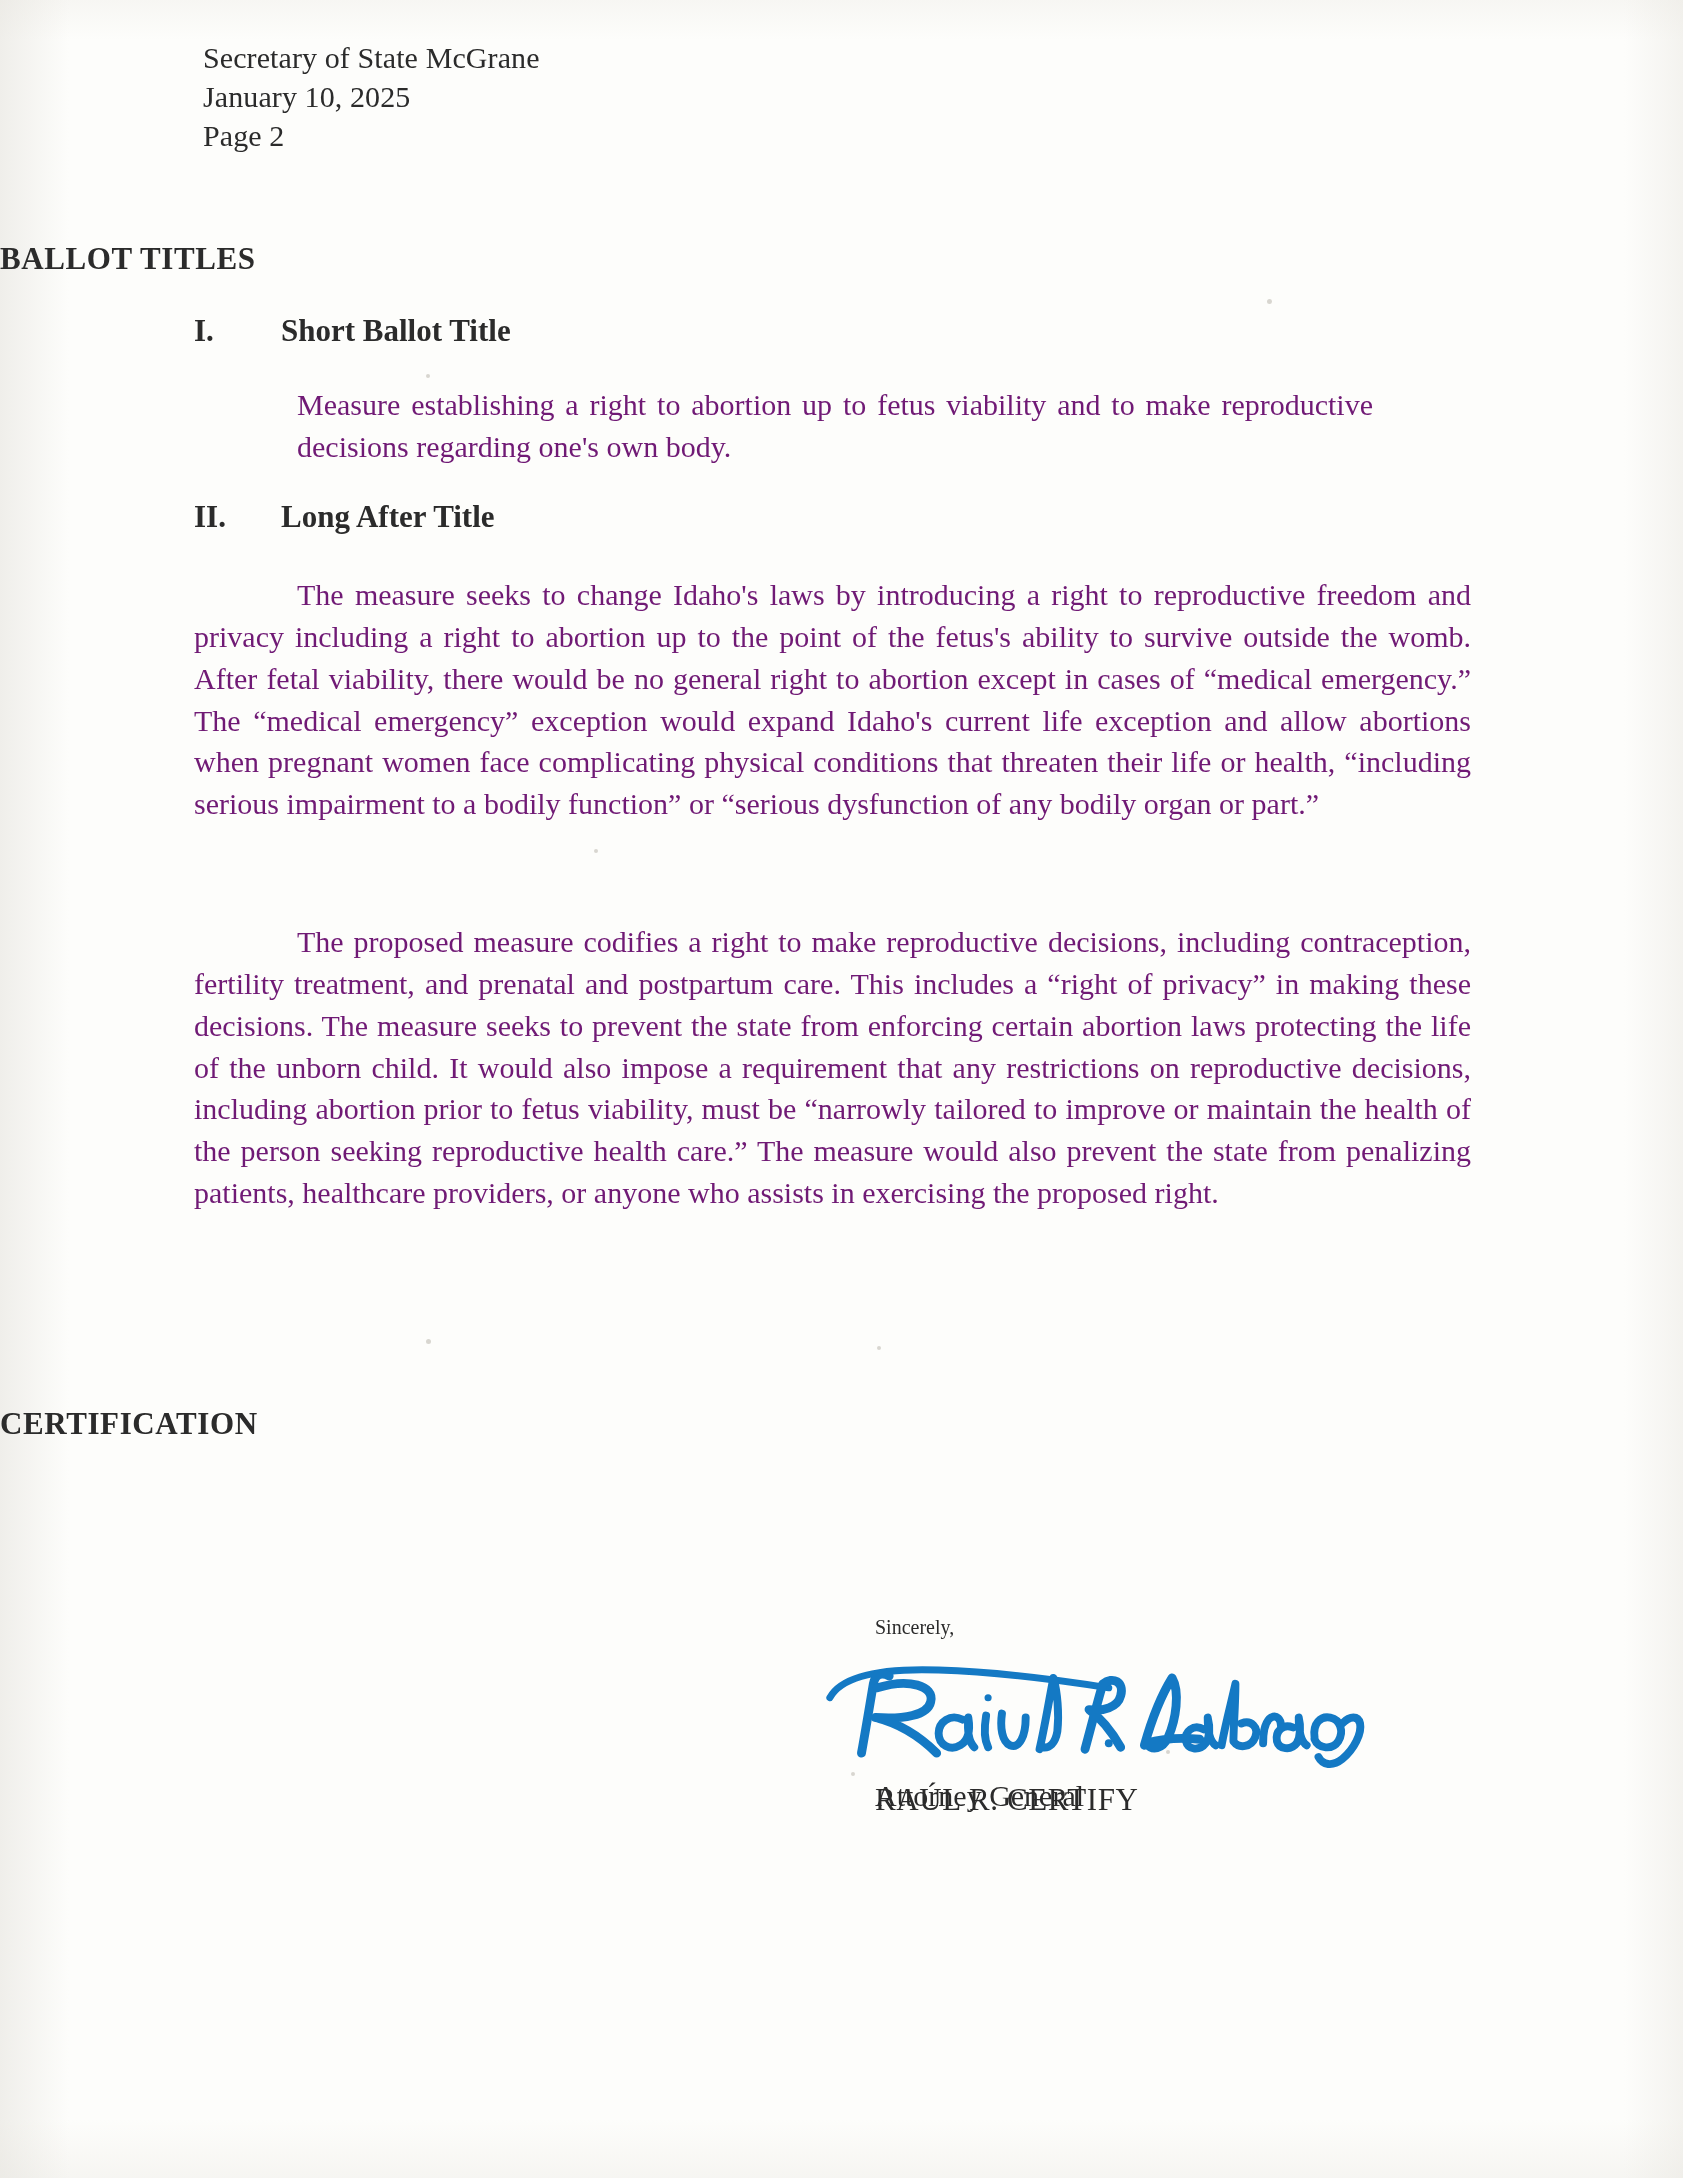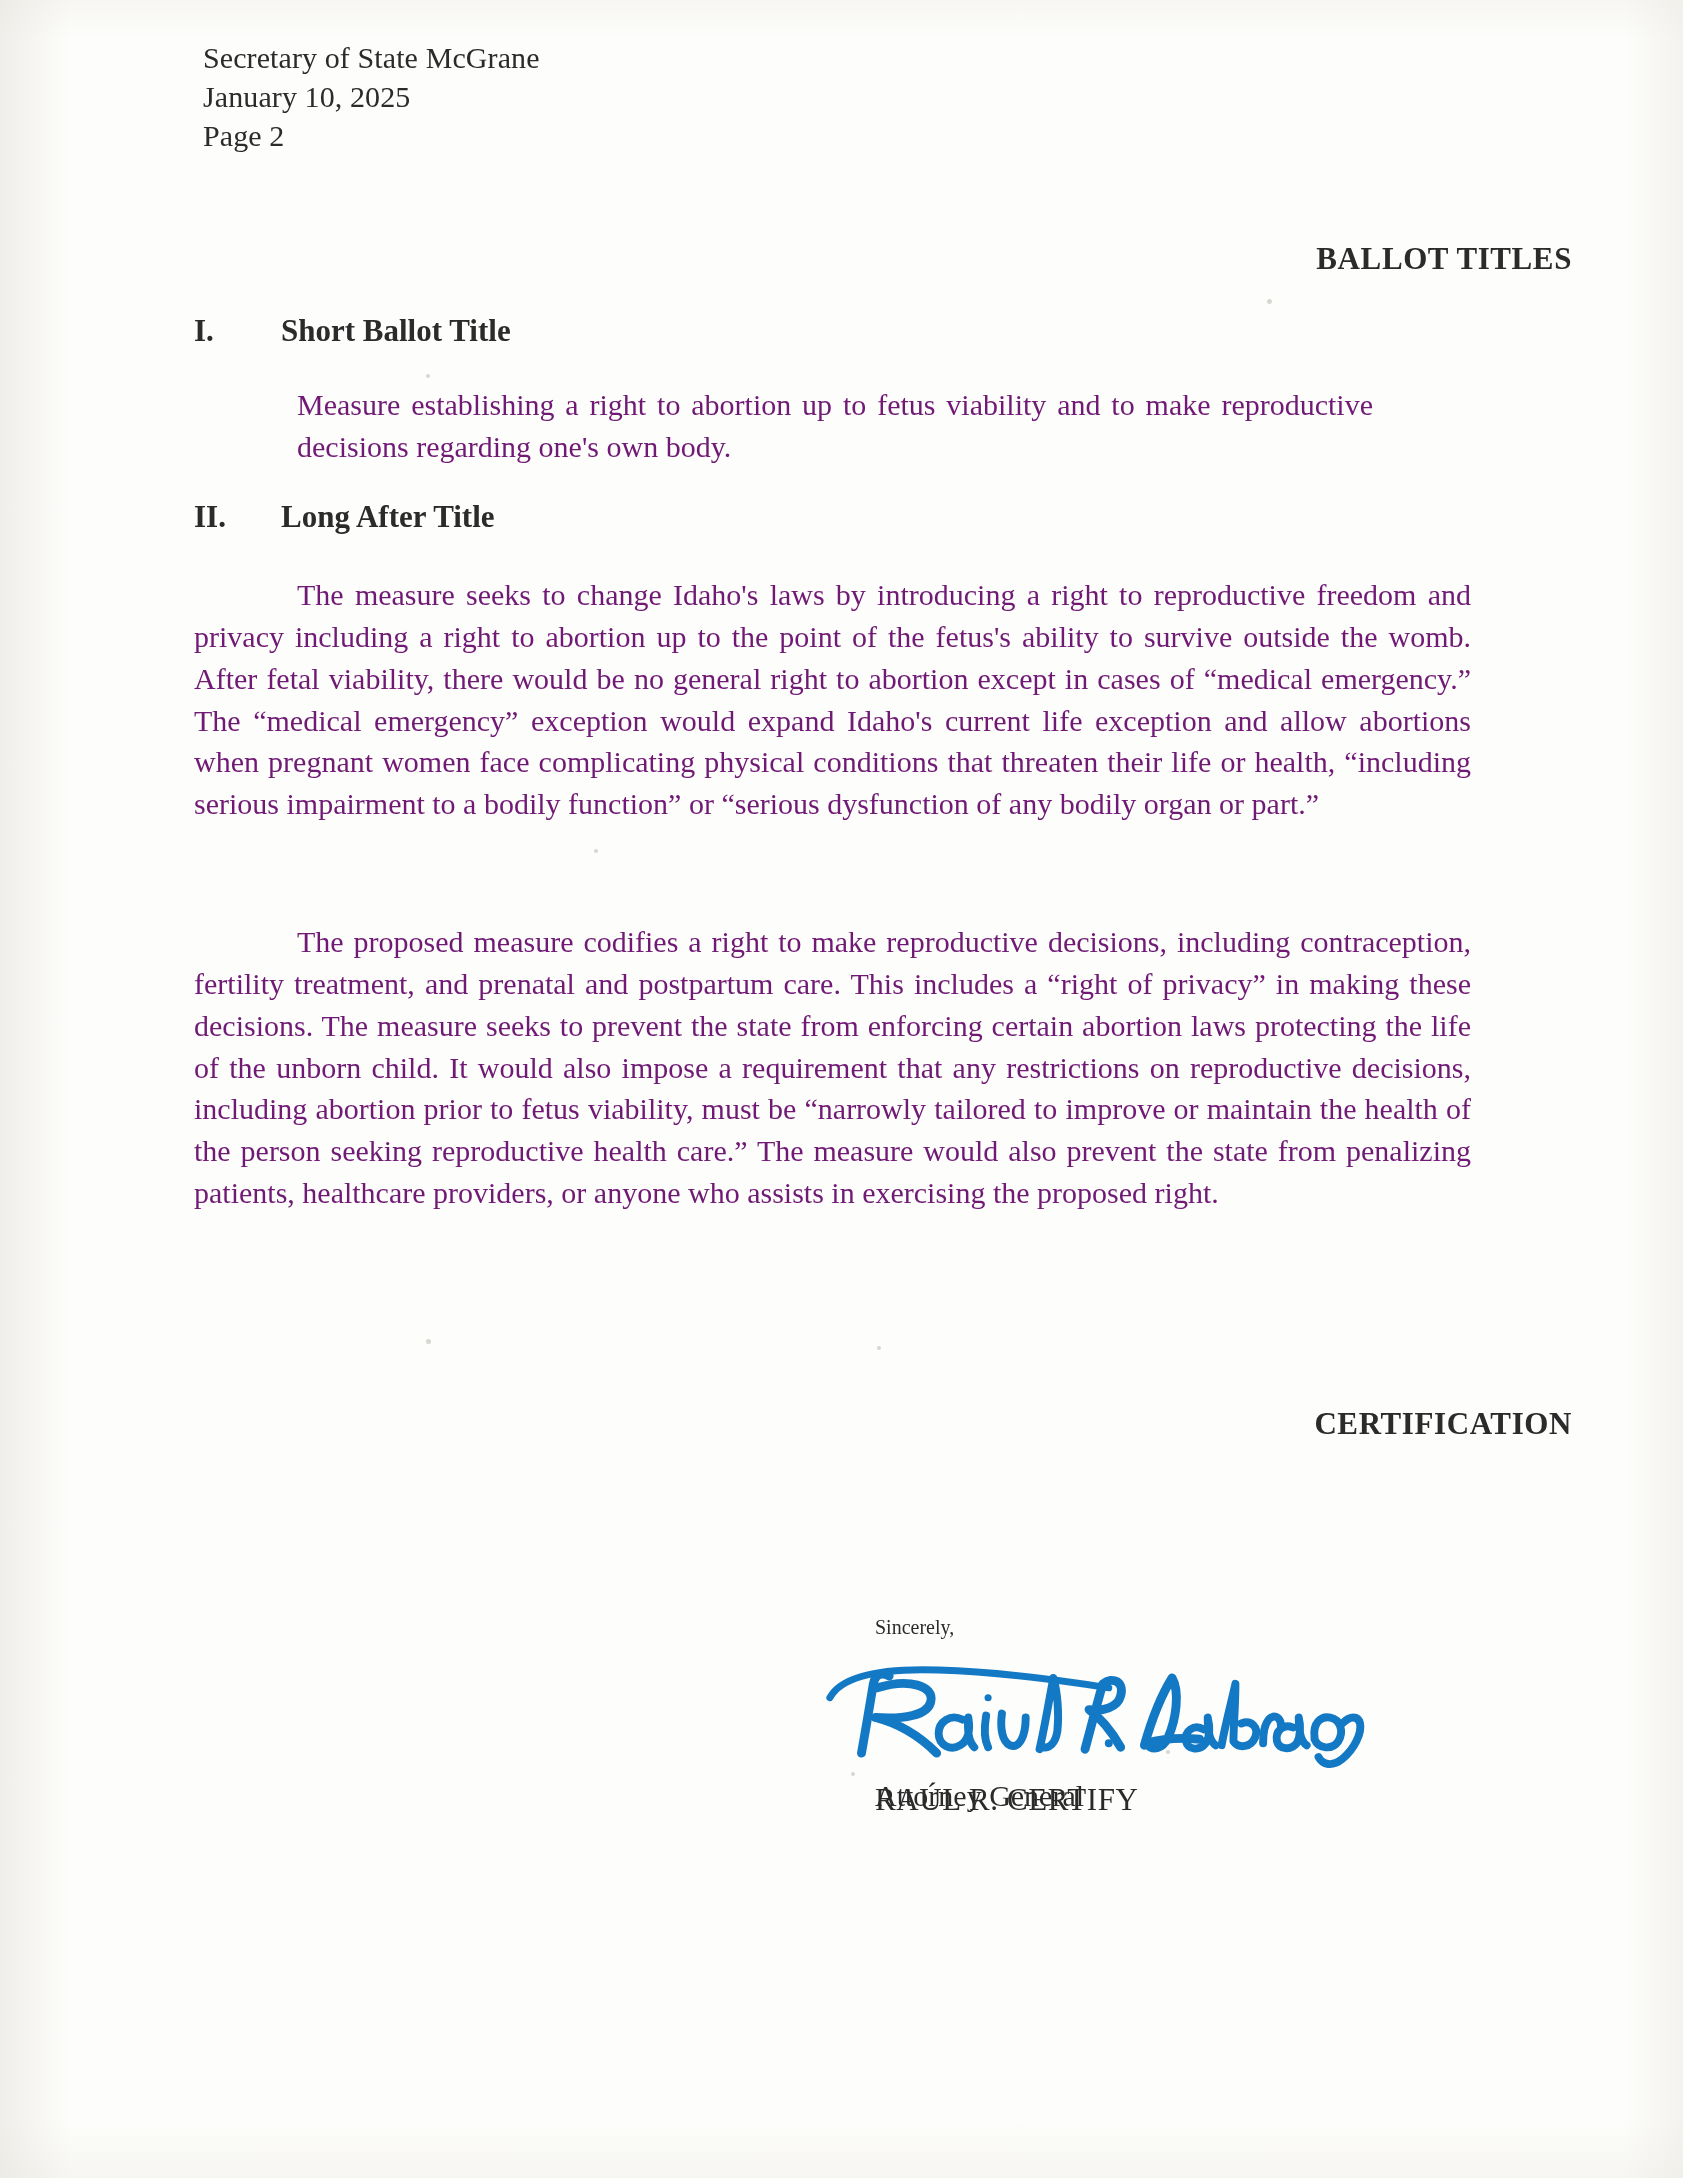--- a/index.html
+++ b/index.html
@@ -41,21 +41,21 @@
     line-height: 1.30;
     letter-spacing: 0.1px;
   }
   .letter-header div { white-space: nowrap; }
 
   
   .section-heading {
     position: absolute;
     left: 0;
     width: 1572px;
-    text-align: right;
+    text-align: left;
     font-weight: bold;
     font-size: 31px;
     letter-spacing: 0.6px;
   }
   #ballot-titles-heading { top: 241px; }
   #certification-heading { top: 1406px; }
 
   
   .numbered-heading {
     position: absolute;

